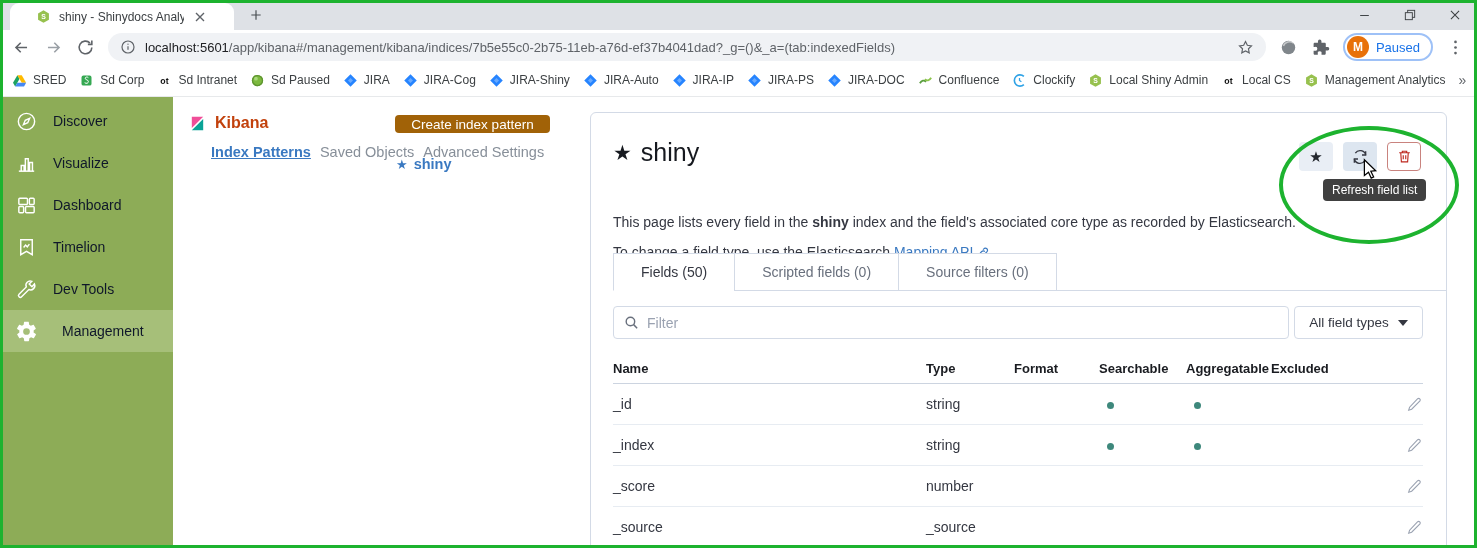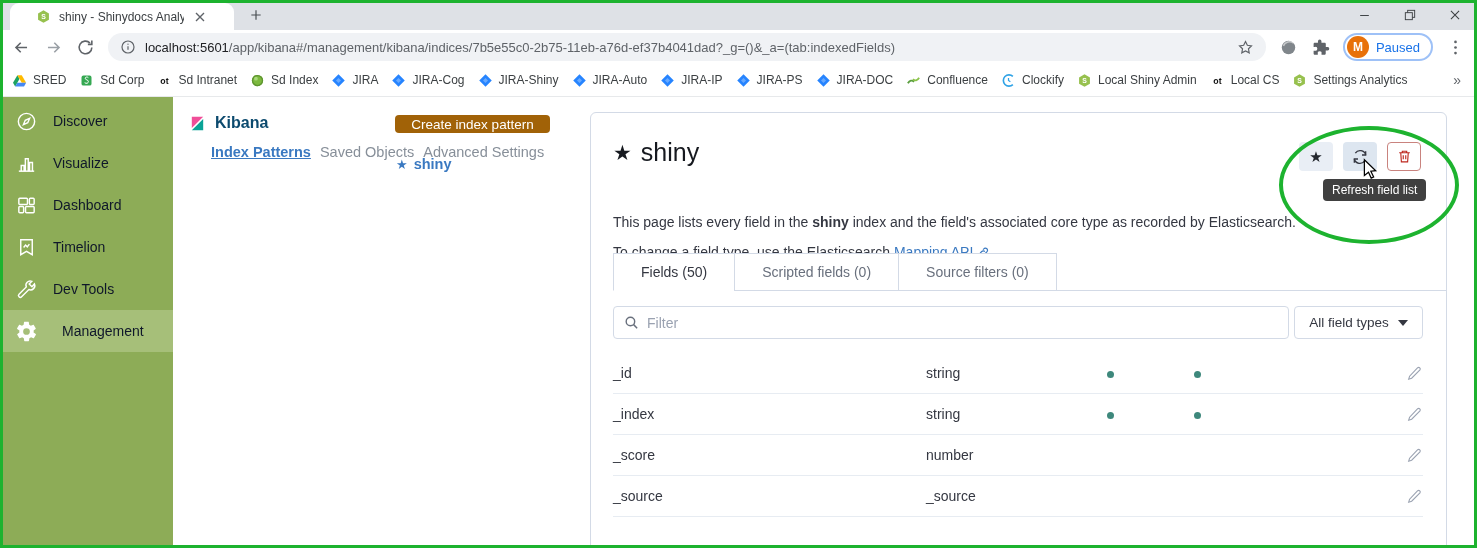--- a/index.html
+++ b/index.html
@@ -35,21 +35,21 @@
   .bm-icon{width:15px;height:15px;flex:0 0 auto;}
   .bm-overflow{margin-left:auto;color:#5f6368;font-size:14px;padding-right:4px;}
 
   
   .app-sidebar{position:absolute;left:0;top:97px;bottom:0;width:173px;background:#8dac57;padding-top:3px;box-sizing:border-box;}
   .side-item{height:42px;display:flex;align-items:center;gap:15px;padding-left:15px;color:#0f172a;font-size:14px;}
   .side-item.active{background:#a6bf79;gap:24px;}
   .side-icon{width:23px;height:23px;color:#fff;flex:0 0 auto;}
 
   
-  .mgmt-head{position:absolute;left:189px;top:114px;display:flex;align-items:center;gap:9px;font-size:16px;font-weight:700;color:#0c4a6e;}
+  .mgmt-head{position:absolute;left:189px;top:114px;display:flex;align-items:center;gap:9px;font-size:16px;font-weight:700;color:#c2410c;}
   .k-logo{width:17px;height:17px;}
   .mgmt-links{position:absolute;left:211px;top:144px;display:flex;flex-direction:row;gap:9px;font-size:14.5px;}
   .mgmt-link{color:#878f99;cursor:pointer;}
   .mgmt-link.active{color:#3a79c1;font-weight:700;text-decoration:underline;}
 
   .create-btn{position:absolute;left:395px;top:115px;width:155px;height:18px;background:#a16207;border:none;border-radius:4px;color:#fff;font-size:13.5px;display:flex;align-items:center;justify-content:center;font-family:inherit;}
   .pattern-link{position:absolute;left:396px;top:156px;color:#3a79c1;font-weight:700;font-size:14.5px;display:flex;gap:6px;align-items:center;cursor:pointer;}
   .pattern-star{font-size:13px;}
 
   
@@ -226,21 +226,21 @@
         <span class="bm-label">Sd Intranet</span>
       </div>
       <div class="bookmark">
         <span class="bm-icon">
           <svg viewBox="0 0 24 24">
             <circle cx="12" cy="12" r="9" fill="#7cb93e"></circle>
             <circle cx="12" cy="12" r="8" fill="none" stroke="#5e9430" stroke-width="2"></circle>
             <circle cx="9.5" cy="9" r="3" fill="#a8d97a"></circle>
           </svg>
         </span>
-        <span class="bm-label">Sd Index</span>
+        <span class="bm-label">Sd Paused</span>
       </div>
       <div class="bookmark">
         <span class="bm-icon">
           <svg viewBox="0 0 24 24">
             <path fill="#2684ff" d="M12 2L22 12 12 22 2 12z"></path>
             <path fill="#fff" opacity="0.3" d="M12 8l4 4-4 4-4-4z"></path>
           </svg>
         </span>
         <span class="bm-label">JIRA</span>
       </div>
@@ -333,21 +333,21 @@
         </span>
         <span class="bm-label">Local CS</span>
       </div>
       <div class="bookmark">
         <span class="bm-icon">
           <svg viewBox="0 0 24 24">
             <path fill="#97c14e" d="M12 2l8.7 5v10L12 22l-8.7-5V7z"></path>
             <text x="12" y="16" font-size="11" fill="#fff" text-anchor="middle" font-weight="bold" style="font-family:'Liberation Sans',sans-serif">S</text>
           </svg>
         </span>
-        <span class="bm-label">Settings Analytics</span>
+        <span class="bm-label">Management Analytics</span>
       </div>
       <span class="bm-overflow">»</span>
     </div>
 
   <nav class="app-sidebar" id="sidebar">
       <div class="side-item">
         <span class="side-icon">
           <svg viewBox="0 0 24 24" fill="none" stroke="currentColor" stroke-width="1.5">
             <circle cx="12" cy="12" r="8.5"></circle>
             <path d="M15.2 8.8l-1.9 4.5-4.5 1.9 1.9-4.5z"></path>
@@ -465,20 +465,29 @@
           <path d="M15 15l5 5"></path>
         </svg>
       </span>
     <input class="filter-input" type="text" placeholder="Filter" style="">
     <div class="type-dd">
       <span>All field types</span>
       <span class="caret"></span>
     </div>
 
     <div class="table">
+      <div class="thead" id="thead">
+          <span class="col-name">Name</span>
+          <span class="col-type">Type</span>
+          <span class="col-format">Format</span>
+          <span class="col-search">Searchable</span>
+          <span class="col-agg">Aggregatable</span>
+          <span class="col-excl">Excluded</span>
+          <span class="col-edit"></span>
+        </div>
       <div id="tbody">
           <div class="tr">
             <span class="col-name">_id</span>
             <span class="col-type">string</span>
             <span class="col-format"></span>
             <span class="col-search"><span class="dot"></span></span>
             <span class="col-agg"><span class="dot"></span></span>
             <span class="col-excl"></span>
             <span class="col-edit">
               <button class="pencil-btn">

